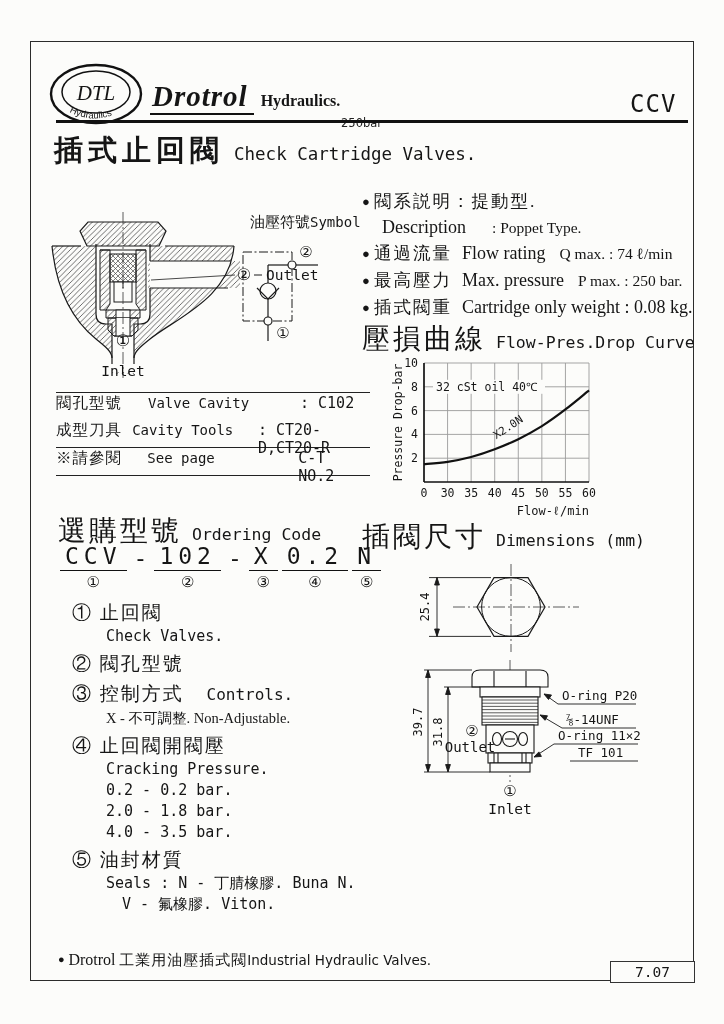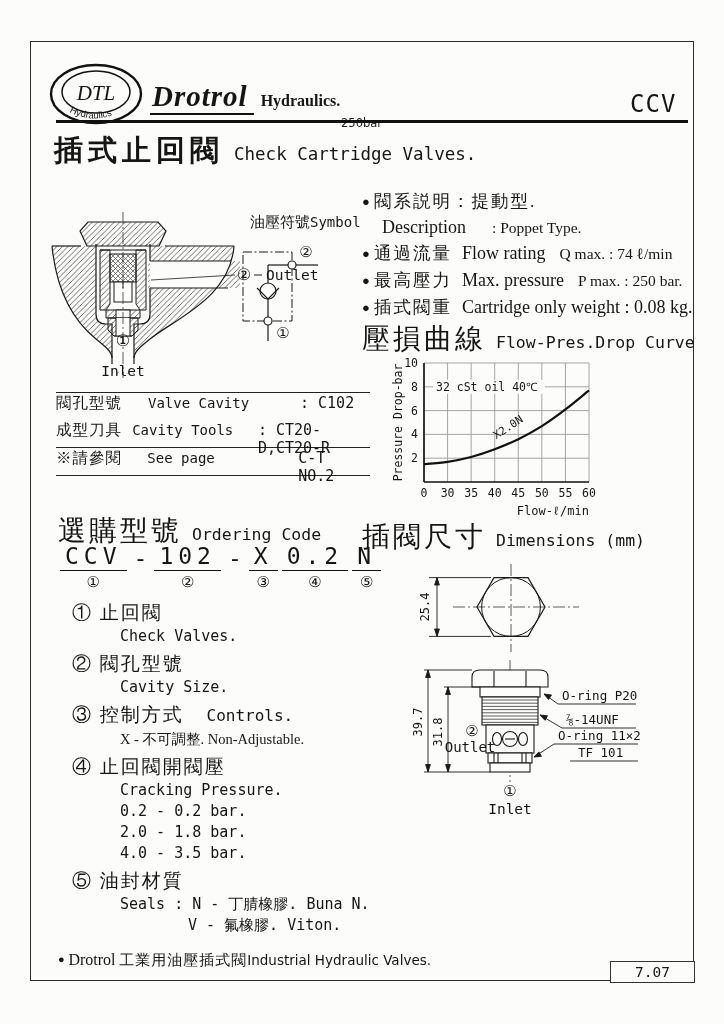--- a/index.html
+++ b/index.html
@@ -40,21 +40,21 @@
 
   .code-row{display:flex;align-items:flex-start;}
   .code-seg{text-align:center;margin:0 2px;}
   .code-txt{display:block;font-size:23px;letter-spacing:5px;border-bottom:1.6px solid #111;padding:0 5px 1px 5px;}
   .code-num{display:block;font-size:15px;margin-top:2px;letter-spacing:0;}
   .code-dash{font-size:23px;margin:0 5px;line-height:30px;}
 
   .ol-item{margin-bottom:4px;}
   .ol-head{font-size:19px;letter-spacing:2px;line-height:26px;}
   .ol-head .en-inline{font-size:16px;letter-spacing:0;margin-left:16px;font-family:"DejaVu Sans Mono","Liberation Mono",monospace;}
-  .ol-sub{margin-left:48px;font-size:15px;line-height:21px;}
+  .ol-sub{margin-left:34px;font-size:15px;line-height:21px;}
   .ol-sub-cjk{font-size:14.5px;}
 
   .footer-line{font-size:15px;white-space:nowrap;}
   .page-box{border:1.4px solid #333;background:#fcfcfa;text-align:center;font-size:14.5px;line-height:20px;}
 
   svg text{fill:#151515;}
 </style>
 </head>
 <body>
 
@@ -211,41 +211,40 @@
 
   <div class="abs" style="left:72px;top:600px;width:310px;">
     <div class="ol-item">
       <div class="ol-head cjk"><span>①</span>
         <span>止回閥</span></div>
       <div class="ol-sub mono">Check Valves.</div>
     </div>
     <div class="ol-item">
       <div class="ol-head cjk"><span>②</span>
         <span>閥孔型號</span></div>
-      <div class="ol-sub mono">Cavity Size.</div>
     </div>
     <div class="ol-item">
       <div class="ol-head cjk"><span>③</span>
         <span>控制方式</span>
         <span class="en-inline">Controls.</span></div>
       <div class="ol-sub ol-sub-cjk cjk">X - 不可調整. Non-Adjustable.</div>
     </div>
     <div class="ol-item">
       <div class="ol-head cjk"><span>④</span>
         <span>止回閥開閥壓</span></div>
       <div class="ol-sub mono">Cracking Pressure.</div>
       <div class="ol-sub mono">0.2 - 0.2 bar.</div>
       <div class="ol-sub mono">2.0 - 1.8 bar.</div>
       <div class="ol-sub mono">4.0 - 3.5 bar.</div>
     </div>
     <div class="ol-item">
       <div class="ol-head cjk"><span>⑤</span>
         <span>油封材質</span></div>
       <div class="ol-sub mono">Seals : N - 丁腈橡膠. Buna N.</div>
-      <div class="ol-sub mono" style="margin-left:116px;">V - 氟橡膠. Viton.</div>
+      <div class="ol-sub mono" style="margin-left:50px;">V - 氟橡膠. Viton.</div>
     </div>
   </div>
 
   <div class="abs" style="left:362px;top:188px;">
     <div class="spec-line">
       <span class="bullet">●</span><span class="spec-cjk cjk">閥系説明：提動型.</span>
     </div>
     <div class="spec-line" style="padding-left:14px;line-height:24px;">
       <span class="spec-en">Description</span>
       <span class="spec-val" style="margin-left:22px;">:  Poppet Type.</span>

